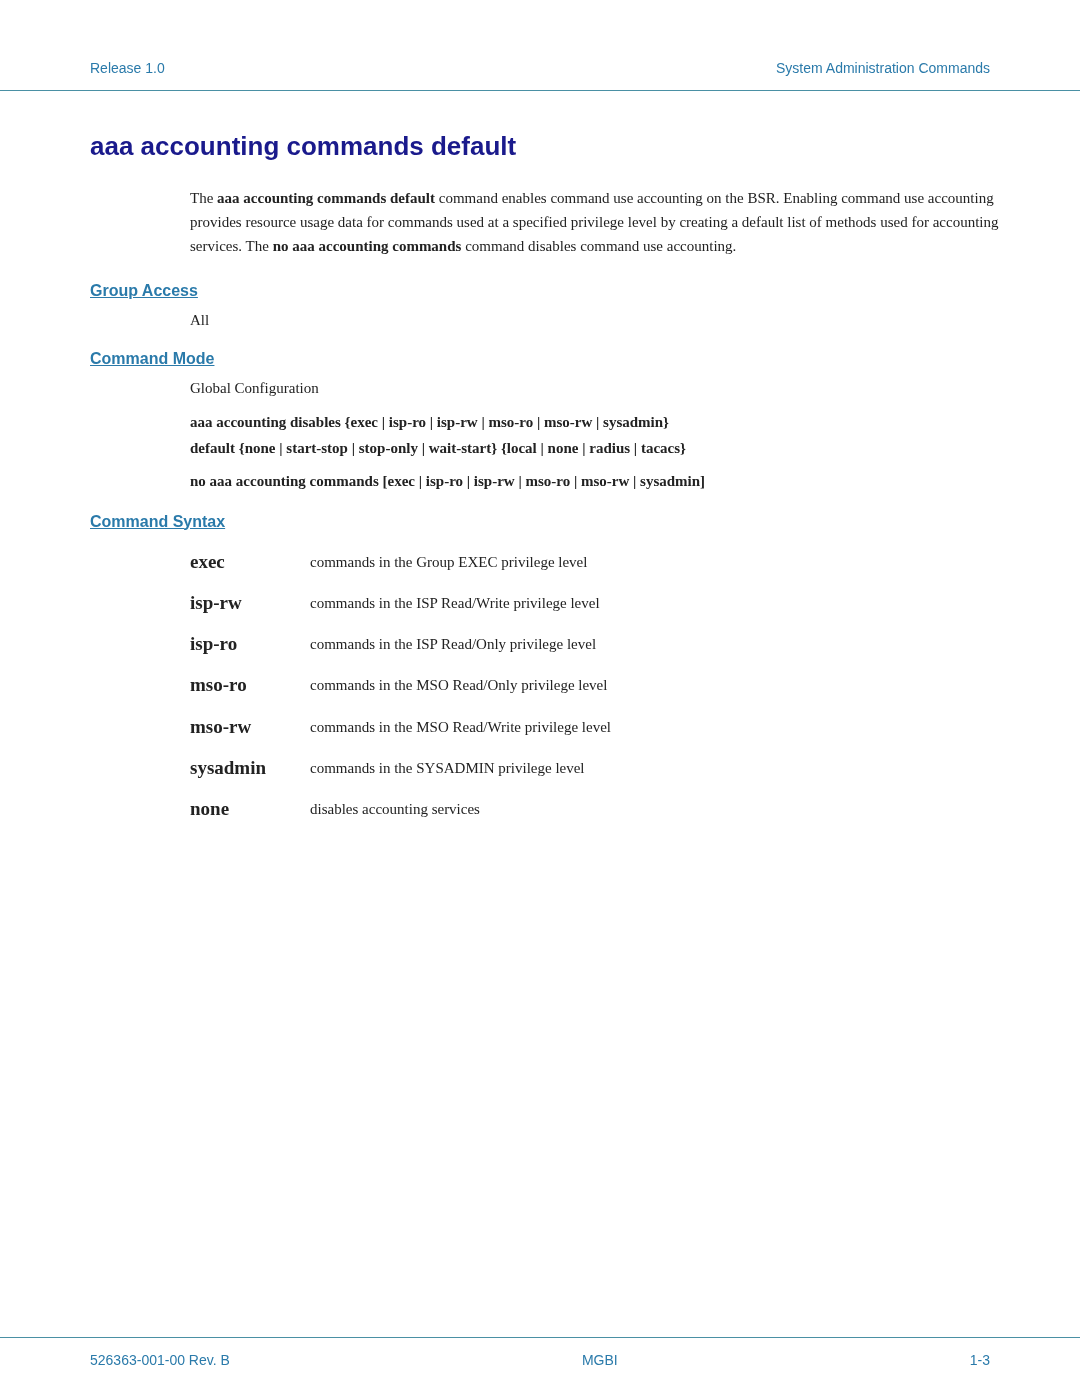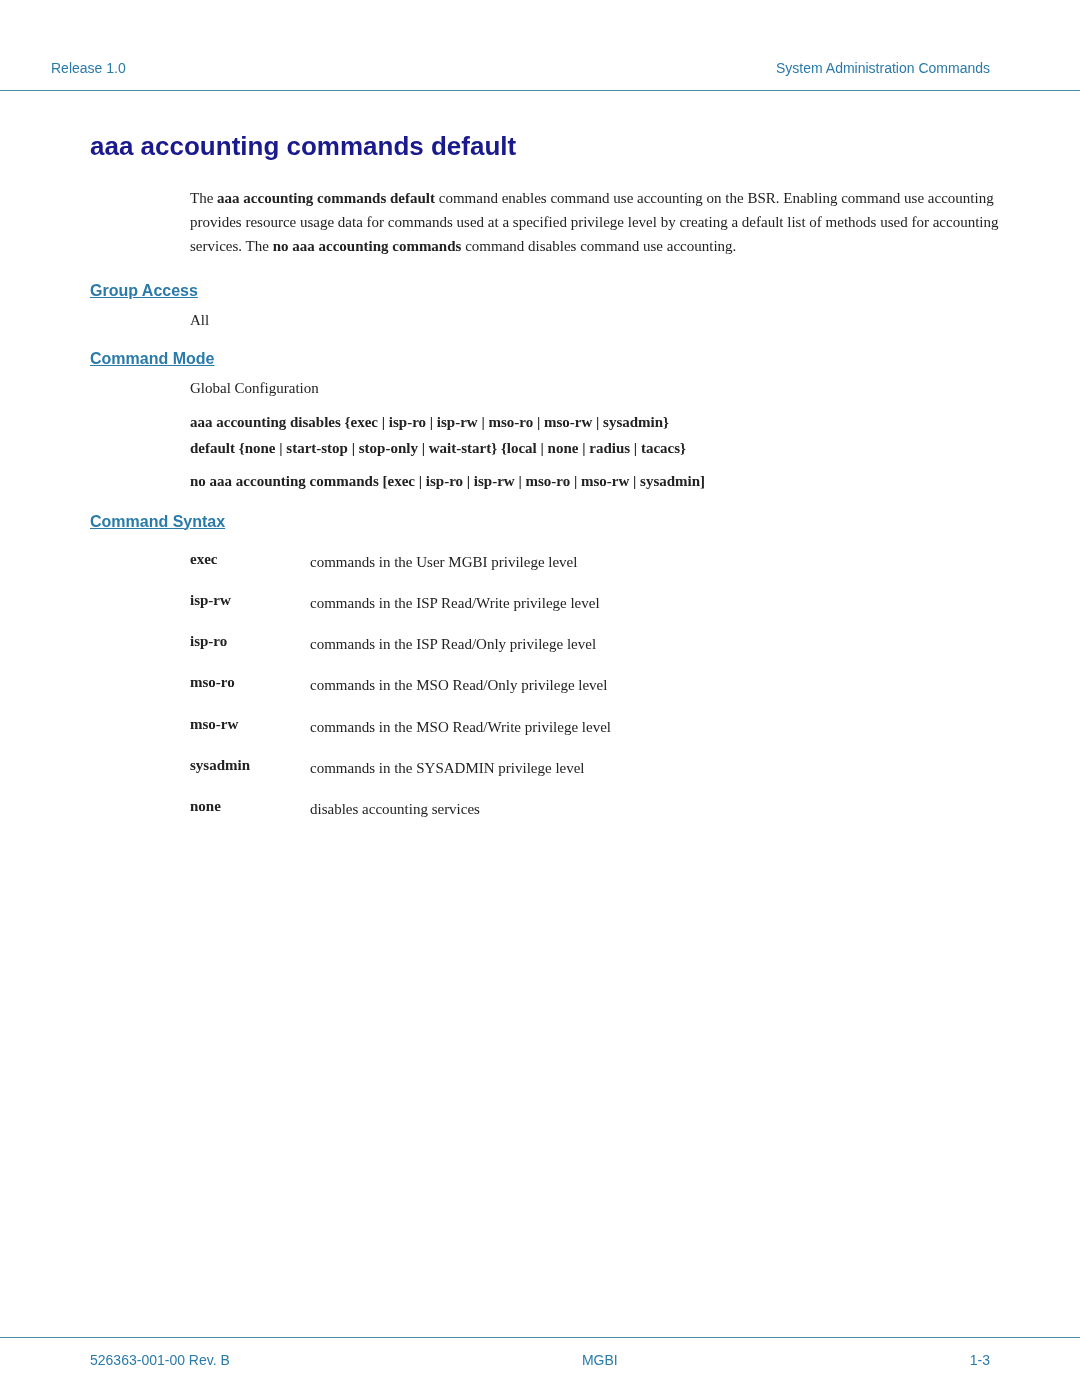--- a/index.html
+++ b/index.html
@@ -24,21 +24,21 @@
       background: #ffffff;
       padding: 0;
       position: relative;
     }
 
     
     .header {
       display: flex;
       justify-content: space-between;
       align-items: flex-start;
-      padding: 60px 90px 14px 51px;
+      padding: 60px 90px 14px 90px;
       border-bottom: 1px solid #4a90a4;
       margin-bottom: 0;
     }
 
     .header-left, .header-right {
       color: #2a7aaa;
       font-size: 14px;
       font-family: Arial, sans-serif;
     }
 
@@ -101,21 +101,21 @@
 
     .syntax-row {
       display: flex;
       flex-direction: row;
       align-items: flex-start;
       margin-bottom: 18px;
     }
 
     .syntax-term {
       font-weight: bold;
-      font-size: 15px;
+      font-size: 19px;
       min-width: 120px;
       width: 120px;
       padding-right: 20px;
       flex-shrink: 0;
     }
 
     .syntax-desc {
       font-size: 15px;
       line-height: 1.55;
       flex: 1;
@@ -194,21 +194,21 @@
         </div>
       </div>
     </div>
 
     <div>
       <div class="section-heading">Command Syntax</div>
       <div class="syntax-table">
 
       <div class="syntax-row">
             <div class="syntax-term">exec</div>
-            <div class="syntax-desc">commands in the User MGBI privilege level</div>
+            <div class="syntax-desc">commands in the Group EXEC privilege level</div>
           </div>
           <div class="syntax-row">
             <div class="syntax-term">isp-rw</div>
             <div class="syntax-desc">commands in the ISP Read/Write privilege level</div>
           </div>
           <div class="syntax-row">
             <div class="syntax-term">isp-ro</div>
             <div class="syntax-desc">commands in the ISP Read/Only privilege level</div>
           </div>
           <div class="syntax-row">

